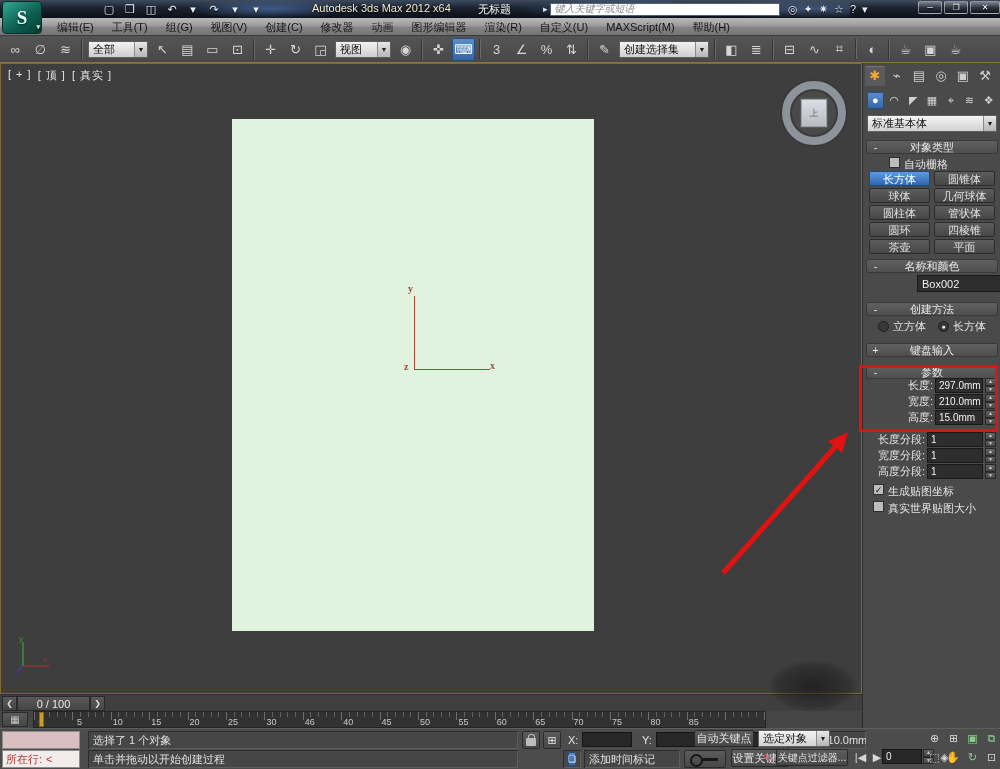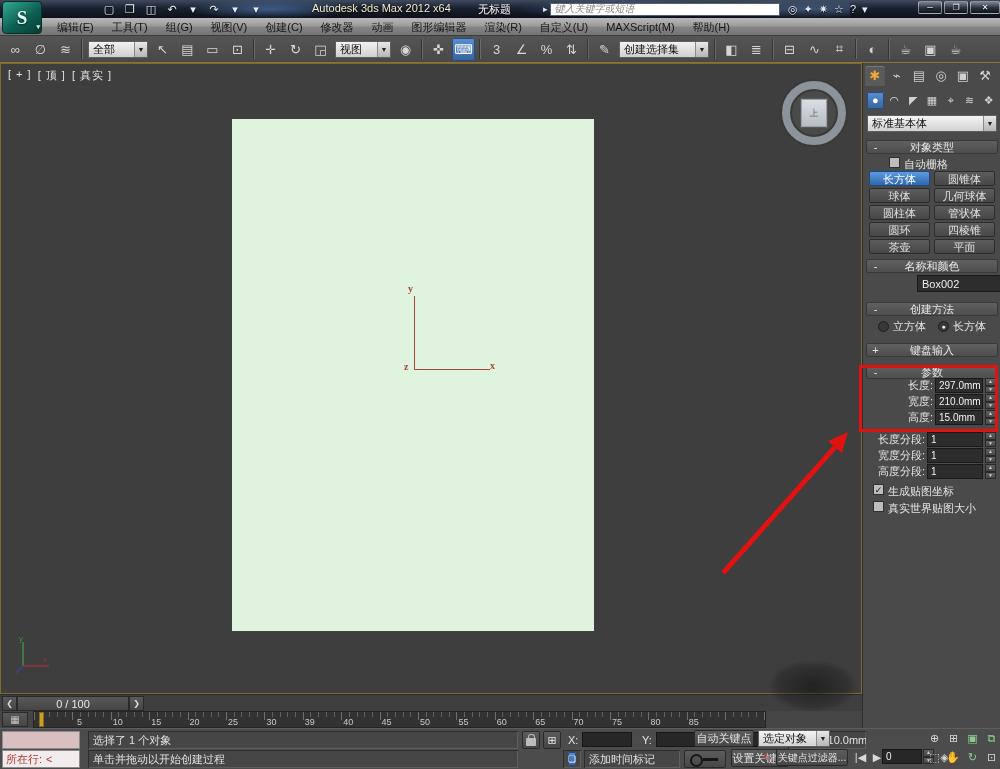--- a/index.html
+++ b/index.html
@@ -118,21 +118,21 @@
   .redbox{left:859px;top:365px;width:139px;height:67px;border:3px solid var(--hl);z-index:10;pointer-events:none;}
   .arrowsvg{left:0;top:0;width:1000px;height:769px;z-index:9;pointer-events:none;}
   .arrowsvg line{stroke:var(--hl);stroke-width:5;}
   .arrowsvg polygon{fill:var(--hl);}
 
   
   .tslider{left:0;top:694px;width:862px;height:17px;background:#3f3f3f;border-top:1px solid #2c2c2c;}
   .tshandle{position:absolute;left:2px;top:1px;height:15px;display:flex;}
   .tsbtn{width:15px;height:15px;background:linear-gradient(#5a5a5a,#454545);border:1px solid #2a2a2a;
     color:#ddd;font-size:8px;display:flex;align-items:center;justify-content:center;}
-  .tsfield{width:112px;height:15px;background:linear-gradient(#585858,#464646);border:1px solid #2a2a2a;
+  .tsfield{width:73px;height:15px;background:linear-gradient(#585858,#464646);border:1px solid #2a2a2a;
     color:#e8e8e8;display:flex;align-items:center;justify-content:center;font-size:11px;}
   .trackbar{left:0;top:711px;width:862px;height:17px;background:#454545;}
   .tb-mini{position:absolute;left:2px;top:1px;width:26px;height:15px;background:linear-gradient(#5a5a5a,#454545);
     border:1px solid #2a2a2a;color:#ccc;font-size:10px;display:flex;align-items:center;justify-content:center;}
   .ruler{position:absolute;left:33px;top:0;width:733px;height:17px;background:#323232;border:1px solid #242424;}
   .ticks{position:absolute;left:0;top:0;width:100%;height:5px;
     background:repeating-linear-gradient(90deg,#616161 0 1px,transparent 1px 7.68px);}
   .ticksmaj{position:absolute;left:0;top:0;width:100%;height:8px;
     background:repeating-linear-gradient(90deg,#6e6e6e 0 1px,transparent 1px 38.4px);}
   .tnum{position:absolute;top:6px;transform:translateX(-50%);color:#c9c9c9;font-size:9px;}
@@ -450,21 +450,21 @@
       <div class="ticksmaj"></div>
     </div>
     <div id="ruler-nums">
         <span class="tnum" style="left: 41px;">0</span>
         <span class="tnum" style="left: 79.4px;">5</span>
         <span class="tnum" style="left: 117.8px;">10</span>
         <span class="tnum" style="left: 156.2px;">15</span>
         <span class="tnum" style="left: 194.6px;">20</span>
         <span class="tnum" style="left: 233px;">25</span>
         <span class="tnum" style="left: 271.4px;">30</span>
-        <span class="tnum" style="left: 309.8px;">39</span>
+        <span class="tnum" style="left: 309.8px;">46</span>
         <span class="tnum" style="left: 348.2px;">40</span>
         <span class="tnum" style="left: 386.6px;">45</span>
         <span class="tnum" style="left: 425px;">50</span>
         <span class="tnum" style="left: 463.4px;">55</span>
         <span class="tnum" style="left: 501.8px;">60</span>
         <span class="tnum" style="left: 540.2px;">65</span>
         <span class="tnum" style="left: 578.6px;">70</span>
         <span class="tnum" style="left: 617px;">75</span>
         <span class="tnum" style="left: 655.4px;">80</span>
         <span class="tnum" style="left: 693.8px;">85</span>

